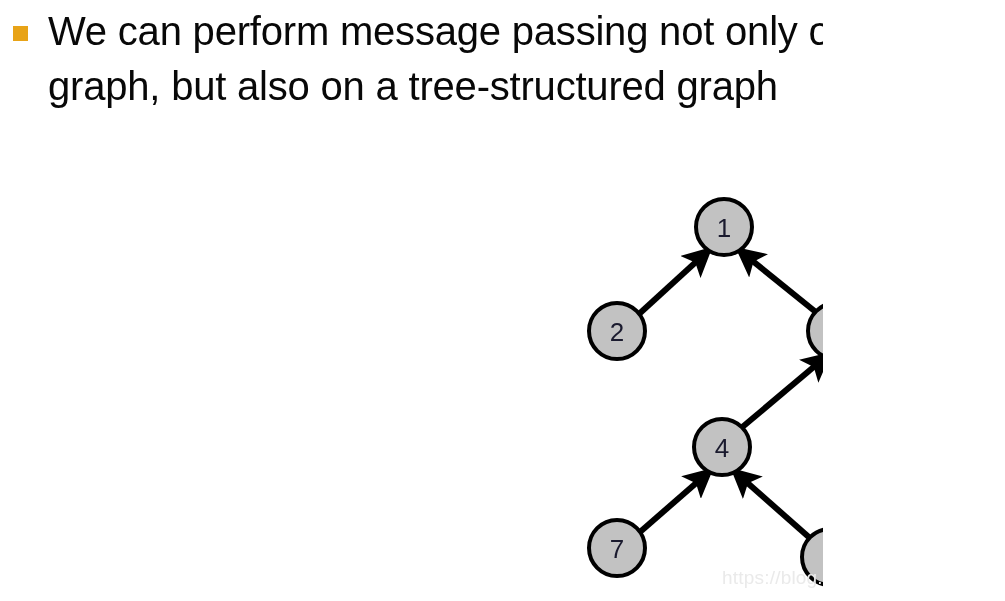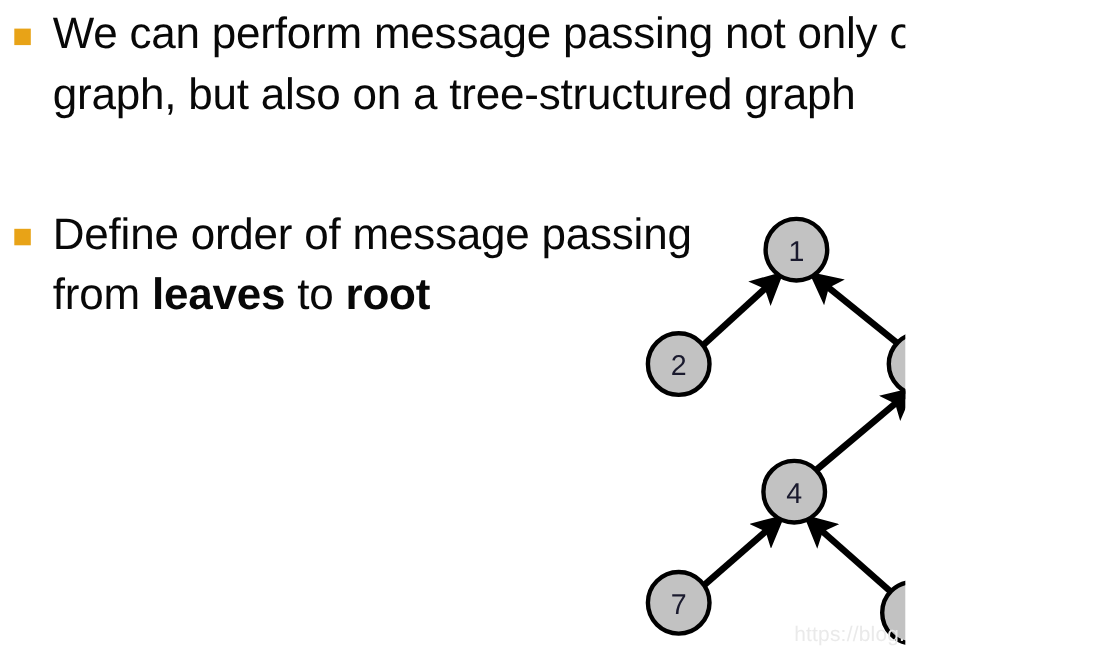--- a/index.html
+++ b/index.html
@@ -102,24 +102,20 @@
 
 <div id="slide">
 
   <div class="bullet-list">
 
     <div class="bullet-item b1">
       <span class="bullet-marker"></span>
       <div class="bullet-text">We can perform message passing not only on a path graph, but also on a tree-structured graph</div>
     </div>
 
-    <div class="bullet-item b2">
-      <span class="bullet-marker"></span>
-      <div class="bullet-text"><span>Define order of message passing from </span><b>leaves</b><span> to </span><b>root</b></div>
-    </div>
 
   </div>
 
   <div class="tree-graph">
     <svg width="1005" height="601" viewBox="0 0 1005 601">
       <defs>
         <marker id="arrowhead" markerWidth="5" markerHeight="5" refX="4.2" refY="2.5" orient="auto" markerUnits="strokeWidth">
           <path d="M0,0 L5,2.5 L0,5 L1.1,2.5 Z" fill="#000000"></path>
         </marker>
       </defs>

